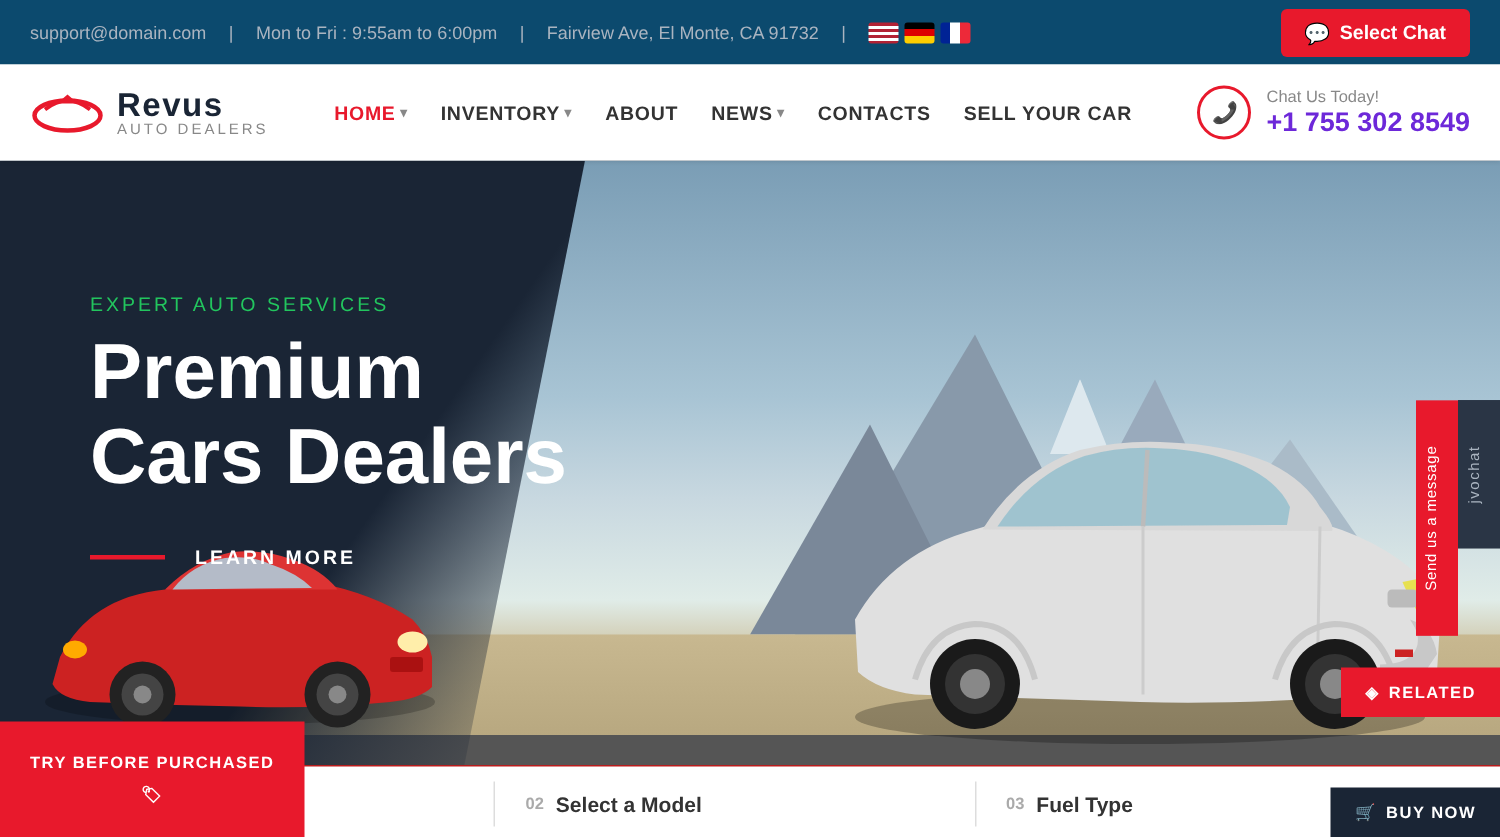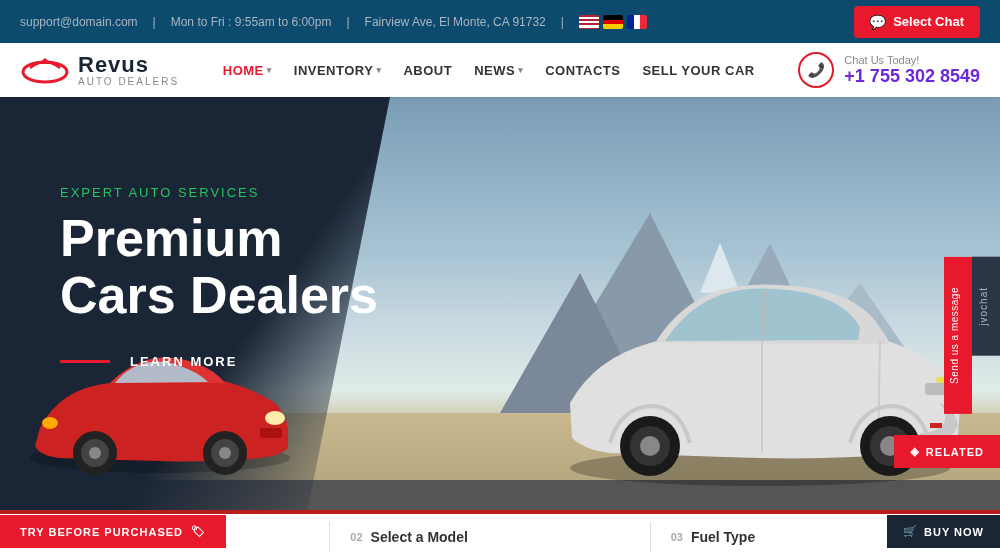--- a/index.html
+++ b/index.html
@@ -52,21 +52,21 @@
     }
     .chat-icon { font-size: 14px; }
 
     
     .header {
       background: #fff;
       display: flex;
       align-items: center;
       justify-content: space-between;
       padding: 0 20px;
-      height: 54px;
+      height: 64px;
       box-shadow: 0 1px 3px rgba(0,0,0,0.1);
       position: relative;
       z-index: 10;
     }
     .logo-area {
       display: flex;
       align-items: center;
       gap: 8px;
     }
     .logo-icon {
@@ -200,30 +200,31 @@
       height: 300px;
     }
 
     
     .try-before-btn {
       position: absolute;
       bottom: 0;
       left: 0;
       background: #e8192c;
       color: #fff;
-      padding: 10px 20px;
+      padding: 22px 20px;
       font-size: 11px;
       font-weight: 700;
       letter-spacing: 1px;
       text-transform: uppercase;
       display: flex;
       align-items: center;
       gap: 8px;
       cursor: pointer;
       z-index: 10;
+      flex-direction: column;
     }
 
     
     .related-btn {
       position: absolute;
       right: 0;
       bottom: 80px;
       background: #e8192c;
       color: #fff;
       padding: 10px 16px;
@@ -256,21 +257,21 @@
     }
 
     
     .bottom-strip {
       background: #fff;
       display: flex;
       align-items: center;
       height: 50px;
       padding: 0 30px;
       gap: 0;
-      border-top: 4px solid #b91c1c;
+      border-top: 1px solid #b91c1c;
       position: absolute;
       bottom: 0;
       left: 0;
       right: 0;
     }
     .bottom-step {
       display: flex;
       align-items: center;
       gap: 8px;
       flex: 1;

